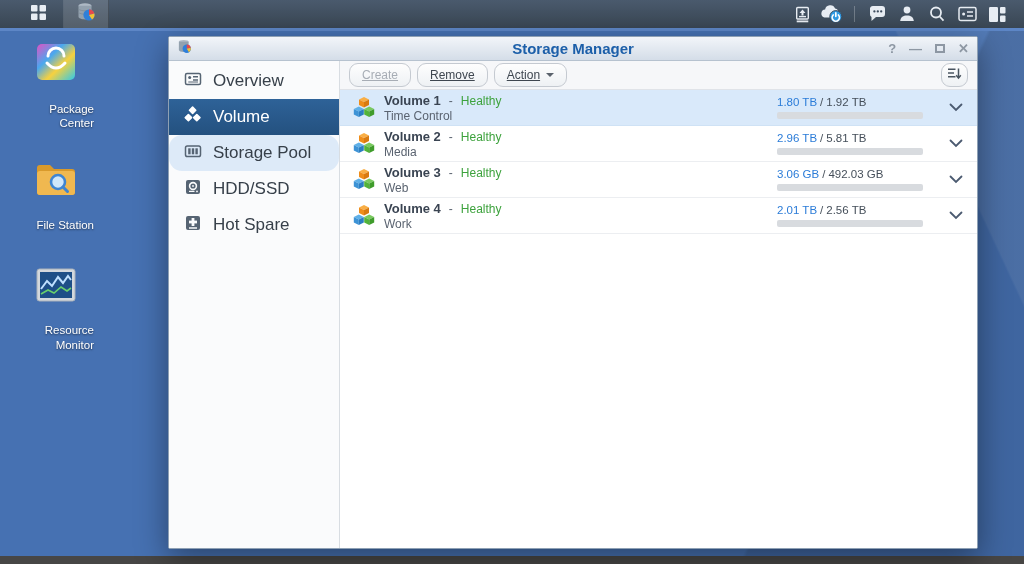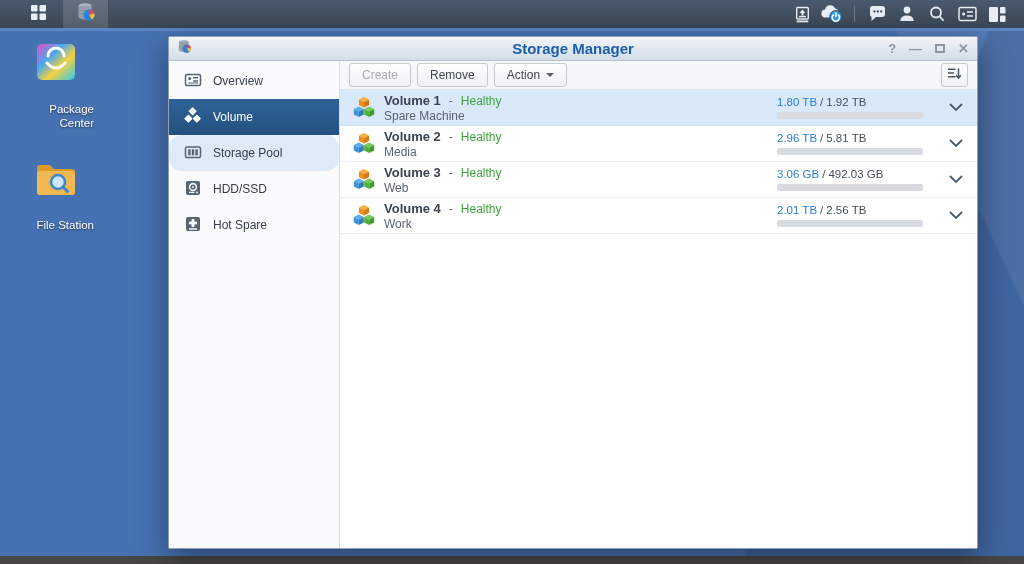--- a/index.html
+++ b/index.html
@@ -58,37 +58,37 @@
   .win-controls { margin-left:auto; display:flex; align-items:center; gap:13px; z-index:2; }
   .wc { color:#8d97a3; font-size:13px; line-height:1; cursor:pointer; font-weight:bold; }
   .wc-max { width:10px; height:9px; border:2px solid #8d97a3; display:inline-block; }
 
   .win-body { flex:1; display:flex; min-height:0; }
 
   
   .sidebar { width:171px; flex:0 0 171px; background:#fafbfc; border-right:1px solid #d8dde2; padding-top:2px; }
   .side-item {
     height:36px; display:flex; align-items:center; gap:11px; padding:0 0 0 15px;
-    font-size:12px; color:#37404a; cursor:pointer;
+    font-size:17px; color:#37404a; cursor:pointer;
   }
   .side-item svg { flex:0 0 auto; color:#566473; }
   .side-item.selected { background:linear-gradient(#2e6298,#24517f); color:#ffffff; }
   .side-item.selected svg { color:#ffffff; }
   .side-item.tinted { background:#ddeaf8;border-radius:13px; }
 
   
   .content { flex:1; display:flex; flex-direction:column; min-width:0; background:#ffffff; }
   .toolbar {
     height:29px; flex:0 0 29px; background:#f6f7f9; border-bottom:1px solid #e0e3e8;
     display:flex; align-items:center; padding:0 9px; gap:6px;
   }
   .btn {
     height:24px; padding:0 12px; font-size:12px; color:#3f4750;
-    background:linear-gradient(#fefefe,#eef1f4); border:1px solid #c5cad1; border-radius:3px;
-    display:flex; align-items:center; gap:6px; cursor:pointer;
+    background:linear-gradient(#fefefe,#eef1f4); border:1px solid #c5cad1; border-radius:9px;
+    display:flex; align-items:center; gap:6px; cursor:pointer;text-decoration:underline;
   }
   .btn.disabled { color:#a7adb5; cursor:default; }
   .caret { width:0; height:0; border-left:4px solid transparent; border-right:4px solid transparent; border-top:4px solid #5a626c; }
   .btn.icon-btn { margin-left:auto; padding:0 5px; }
 
   .vol-list { flex:1; overflow:auto; }
   .vol-row {
     height:36px; display:flex; align-items:center; padding:0 12px 0 9px;
     border-bottom:1px solid #eceef1; cursor:pointer; background:#ffffff;
   }
@@ -221,20 +221,31 @@
       <span>
         <svg width="44" height="36" viewBox="0 0 44 36">
           <path d="M3 6 a3 3 0 0 1 3-3 h10 l4 4 h18 a3 3 0 0 1 3 3 v20 a3 3 0 0 1-3 3 h-32 a3 3 0 0 1-3-3 z" fill="#d99a2b"></path>
           <path d="M3 12 a3 3 0 0 1 3-3 h32 a3 3 0 0 1 3 3 v18 a3 3 0 0 1-3 3 h-32 a3 3 0 0 1-3-3 z" fill="#f0b850"></path>
           <circle cx="24" cy="20" r="7" fill="#cfe7fa" stroke="#3f85d2" stroke-width="2.6"></circle>
           <line x1="29" y1="25" x2="33.5" y2="29.5" stroke="#3f85d2" stroke-width="3" stroke-linecap="round"></line>
         </svg>
       </span>
       <span class="dlabel">File Station</span>
     </div>
+    <div class="desk-item" style="margin-top:18px;">
+      <span>
+        <svg width="42" height="36" viewBox="0 0 42 36">
+          <rect x="2" y="2" width="38" height="32" rx="2.5" fill="#d3d8dd" stroke="#aab2ba"></rect>
+          <rect x="5" y="5" width="32" height="26" fill="#1e4f87"></rect>
+          <polyline points="6,22 12,14 17,19 23,10 28,16 33,9 36,13" stroke="#bfe0ff" stroke-width="2" fill="none"></polyline>
+          <polyline points="6,27 13,23 19,26 26,20 32,24 36,21" stroke="#69d06d" stroke-width="1.6" fill="none"></polyline>
+        </svg>
+      </span>
+      <span class="dlabel">Resource Monitor</span>
+    </div>
   </div>
 
   <div class="window">
     <div class="titlebar">
       <span>
         <svg width="15" height="15" viewBox="0 0 20 20">
           <ellipse cx="9" cy="3.8" rx="6.5" ry="2.6" fill="#aeb9c4"></ellipse>
           <path d="M2.5 3.8 v11 c0 1.5 2.9 2.6 6.5 2.6 s6.5-1.1 6.5-2.6 v-11 z" fill="#93a1ae"></path>
           <circle cx="13" cy="13" r="5.6" fill="#2f7fd9"></circle>
           <path d="M13 13 L13 7.4 A5.6 5.6 0 0 1 18.4 11.6 Z" fill="#e5494d"></path>
@@ -353,21 +364,21 @@
                     <path d="M0 0 L5 -2.5 L5 3 L0 5.5 Z" fill="#3f9c2b"></path>
                   </g>
               </svg>
             </span>
             <span class="vol-main">
               <span class="vol-line1">
                 <span class="vol-name">Volume 1</span>
                 <span class="vol-dash">-</span>
                 <span class="vol-status">Healthy</span>
               </span>
-              <span class="vol-desc">Spare Machine</span>
+              <span class="vol-desc">Time Control</span>
             </span>
             <span class="vol-right">
               <span class="cap">
                 <span class="cap-text"><span class="cap-used">1.80 TB</span><span class="cap-slash">/</span><span>1.92 TB</span></span>
                 <span class="bar"><span class="bar-fill" style="width: 94%;"></span></span>
               </span>
               <span class="chev">
                 <svg width="14" height="9" viewBox="0 0 14 9" fill="none" stroke="#4b5a70" stroke-width="1.8" stroke-linecap="round">
                     <path d="M1.5 1.5 L7 7 L12.5 1.5"></path>
                   </svg>

